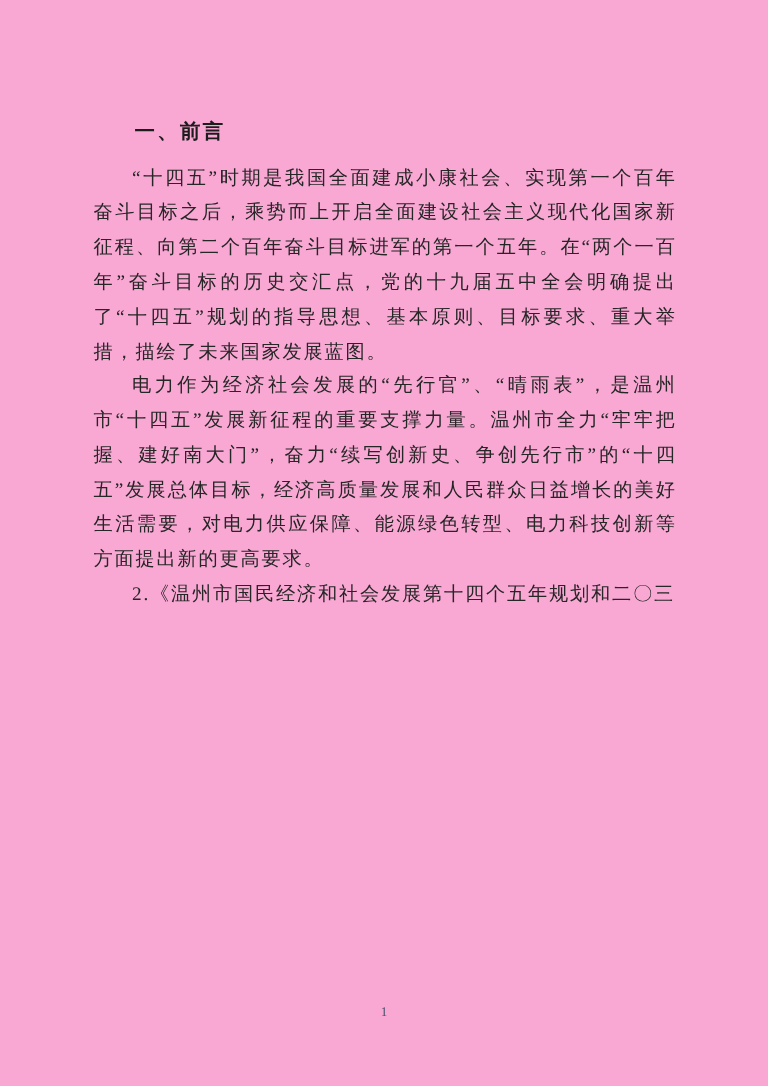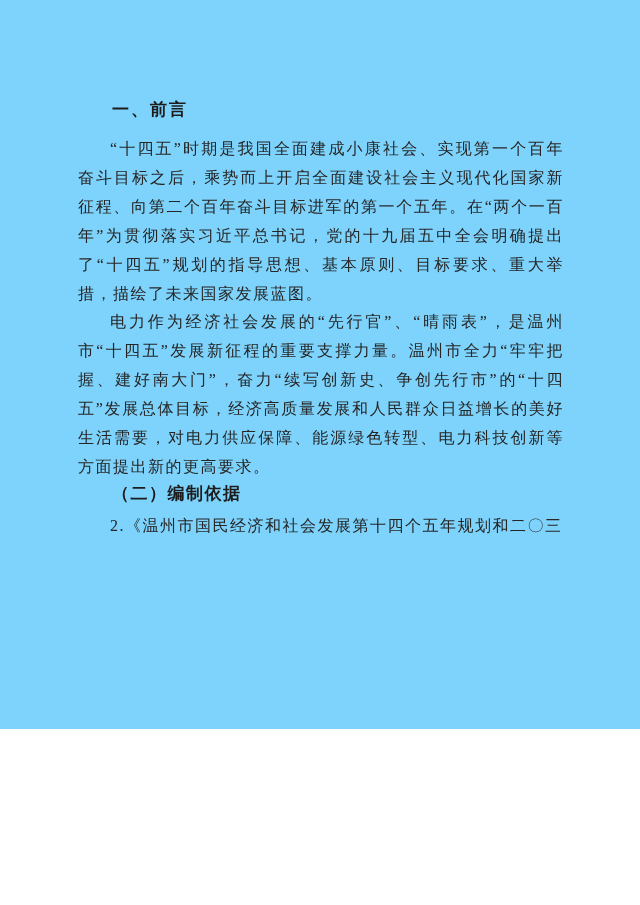--- a/index.html
+++ b/index.html
@@ -3,22 +3,22 @@
 <meta charset="utf-8">
 <style>
   html, body {
     margin: 0;
     padding: 0;
     background: #ffffff;
   }
   .page {
     position: relative;
     width: 640px;
-    height: 729px;
-    background: #7dd3fc;
+    height: 905px;
+    background: #f9a8d4;
     overflow: hidden;
     font-family: "Liberation Serif", serif;
     color: #262626;
   }
   .content {
     position: absolute;
     left: 78px;
     top: 100px;
     width: 486px;
   }
@@ -69,25 +69,24 @@
   }
 </style>
 </head>
 <body>
 
 <div class="page">
   <div class="content">
     <h1 class="section-heading">一、前言</h1>
 
 
-    <p class="body-para">“十四五”时期是我国全面建成小康社会、实现第一个百年奋斗目标之后，乘势而上开启全面建设社会主义现代化国家新征程、向第二个百年奋斗目标进军的第一个五年。在“两个一百年”为贯彻落实习近平总书记，党的十九届五中全会明确提出了“十四五”规划的指导思想、基本原则、目标要求、重大举措，描绘了未来国家发展蓝图。</p>
+    <p class="body-para">“十四五”时期是我国全面建成小康社会、实现第一个百年奋斗目标之后，乘势而上开启全面建设社会主义现代化国家新征程、向第二个百年奋斗目标进军的第一个五年。在“两个一百年”奋斗目标的历史交汇点，党的十九届五中全会明确提出了“十四五”规划的指导思想、基本原则、目标要求、重大举措，描绘了未来国家发展蓝图。</p>
 
     <p class="body-para">电力作为经济社会发展的“先行官”、“晴雨表”，是温州市“十四五”发展新征程的重要支撑力量。温州市全力“牢牢把握、建好南大门”，奋力“续写创新史、争创先行市”的“十四五”发展总体目标，经济高质量发展和人民群众日益增长的美好生活需要，对电力供应保障、能源绿色转型、电力科技创新等方面提出新的更高要求。</p>
 
 
-    <h2 class="subsection-heading second">（二）编制依据</h2>
 
 
     <p class="body-para">2.《温州市国民经济和社会发展第十四个五年规划和二〇三</p>
   </div>
 
   <div class="page-number">1</div>
 </div>
 
 </body></html>

